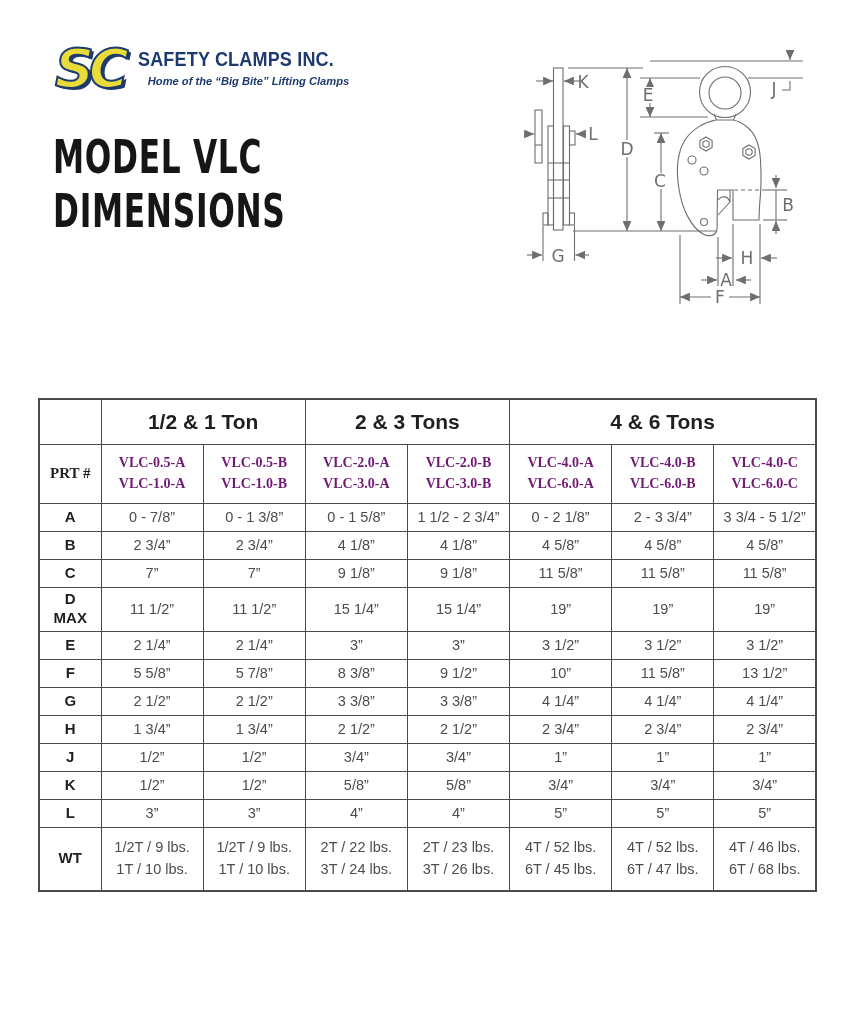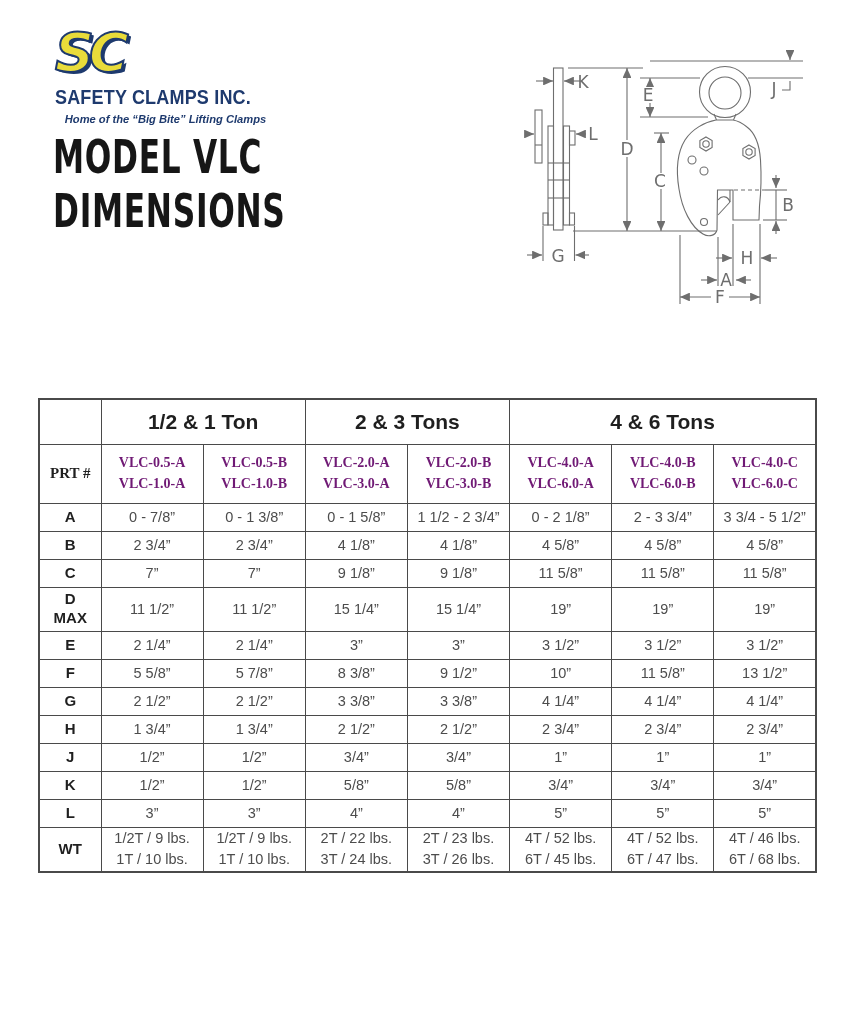--- a/index.html
+++ b/index.html
@@ -1,20 +1,20 @@
 <!DOCTYPE html>
 <html><head>
 <meta charset="utf-8">
 <style>
   html,body{margin:0;padding:0;background:#fff;}
   .page{position:relative;width:853px;height:1024px;background:#ffffff;overflow:hidden;
         font-family:"Liberation Sans",sans-serif;}
 
   
-  .logo{position:absolute;left:55px;top:26px;display:flex;align-items:flex-start;flex-direction:column;}
+  .logo{position:absolute;left:55px;top:42px;display:flex;align-items:flex-start;}
   .logo-mark{font-family:"DejaVu Sans",sans-serif;font-size:54px;font-weight:bold;font-style:italic;
              color:#e9dc3a;-webkit-text-stroke:2px #1e3a6e;text-shadow:3px 2px 0 #1e3a6e;
              letter-spacing:-5px;line-height:1;padding-right:14px;}
   .logo-text{padding-top:6px;text-align:right;}
   .logo-company{font-size:20px;font-weight:bold;color:#1e3a6e;letter-spacing:.2px;
                 transform:scaleX(.9);transform-origin:left;white-space:nowrap;}
   .logo-tagline{font-size:11.5px;font-weight:bold;font-style:italic;color:#1e3a6e;margin-top:4px;
                 transform:scaleX(.97);transform-origin:left;white-space:nowrap;}
 
   
@@ -28,21 +28,21 @@
 
   
   .dim-table{position:absolute;left:38px;top:398px;width:779px;border-collapse:collapse;
              table-layout:fixed;border:2px solid #4a4a4a;}
   .dim-table td{border:1px solid #4a4a4a;text-align:center;vertical-align:middle;padding:0;}
   .col-label{width:62px;}
   .row-group{height:45px;}
   .row-part{height:59px;font-family:Liberation Serif, serif;}
   .row-dim{height:28px;}
   .row-dim-tall{height:44px;}
-  .row-wt{height:45px;}
+  .row-wt{height:64px;}
   .cell-group{font-size:21px;font-weight:bold;color:#1f1f1f;}
   .cell-rowlabel{font-size:15px;font-weight:bold;color:#1f1f1f;line-height:1.25;}
   .cell-part{font-size:14px;font-weight:bold;color:#701a75;line-height:1.45;}
   .cell-value{font-size:14.5px;color:#4c4c4c;}
   .cell-wt{font-size:14.5px;color:#4c4c4c;line-height:1.5;}
 </style>
 </head>
 <body>
 
 <div class="page">

